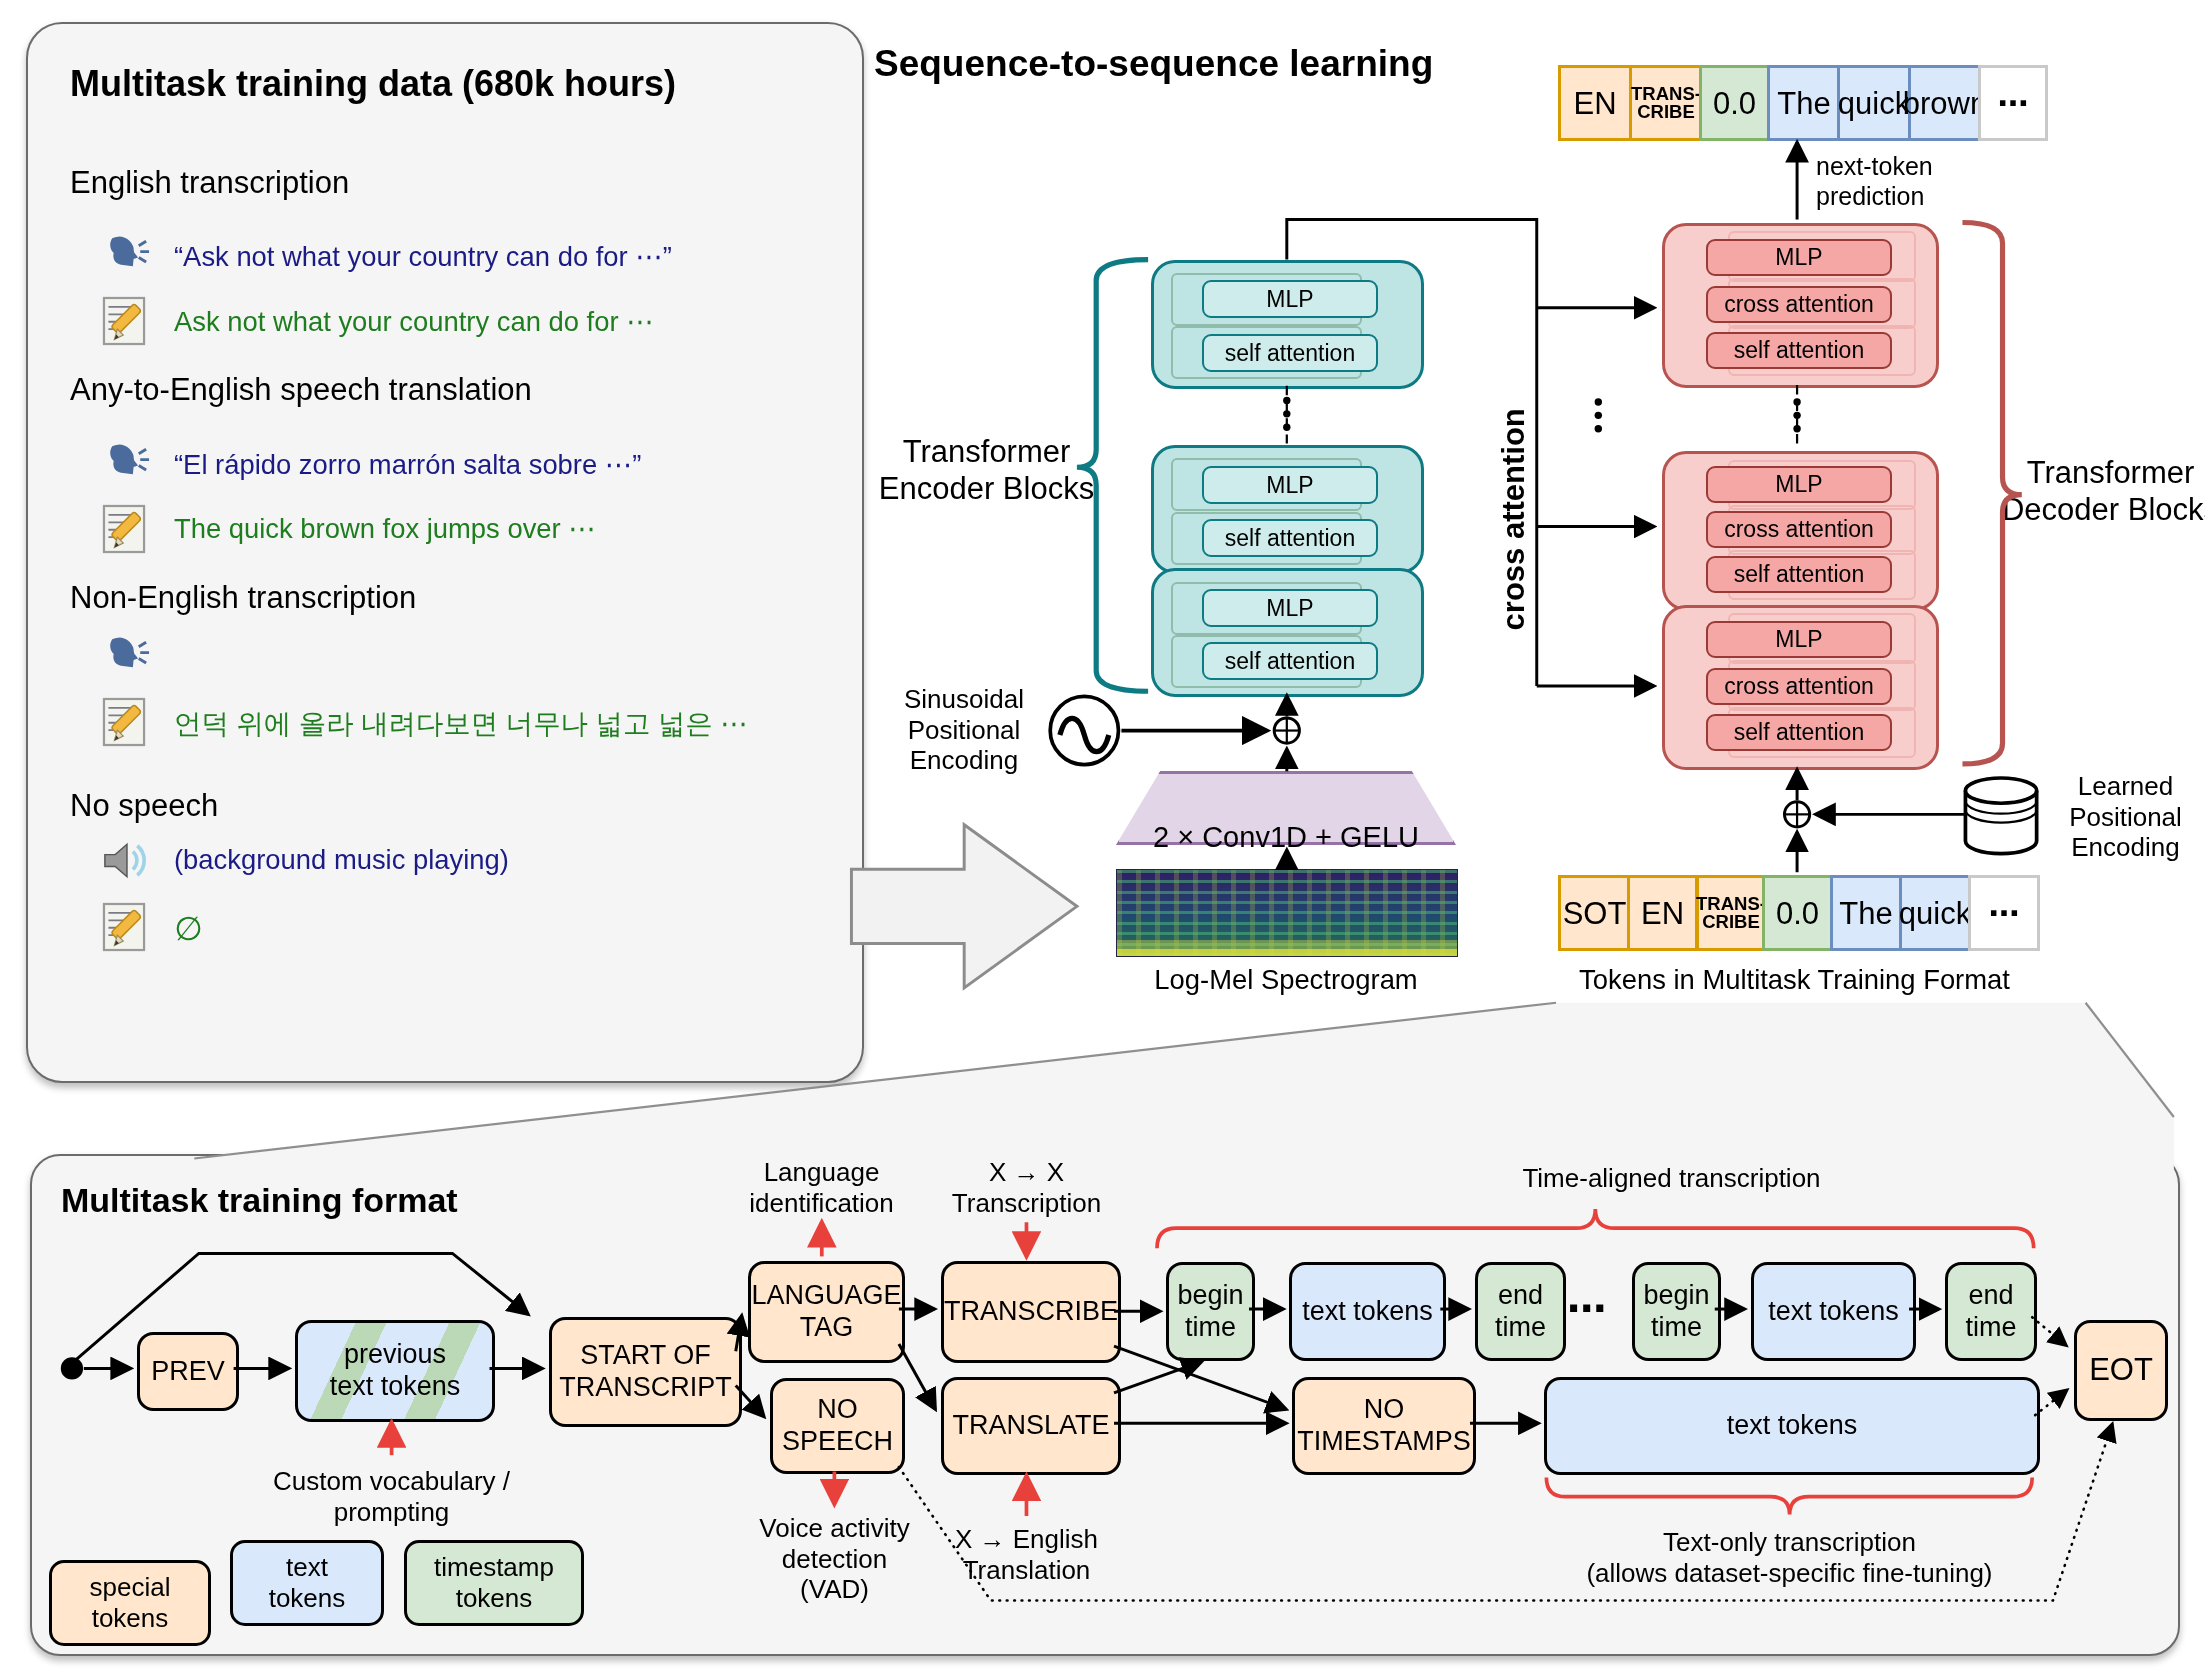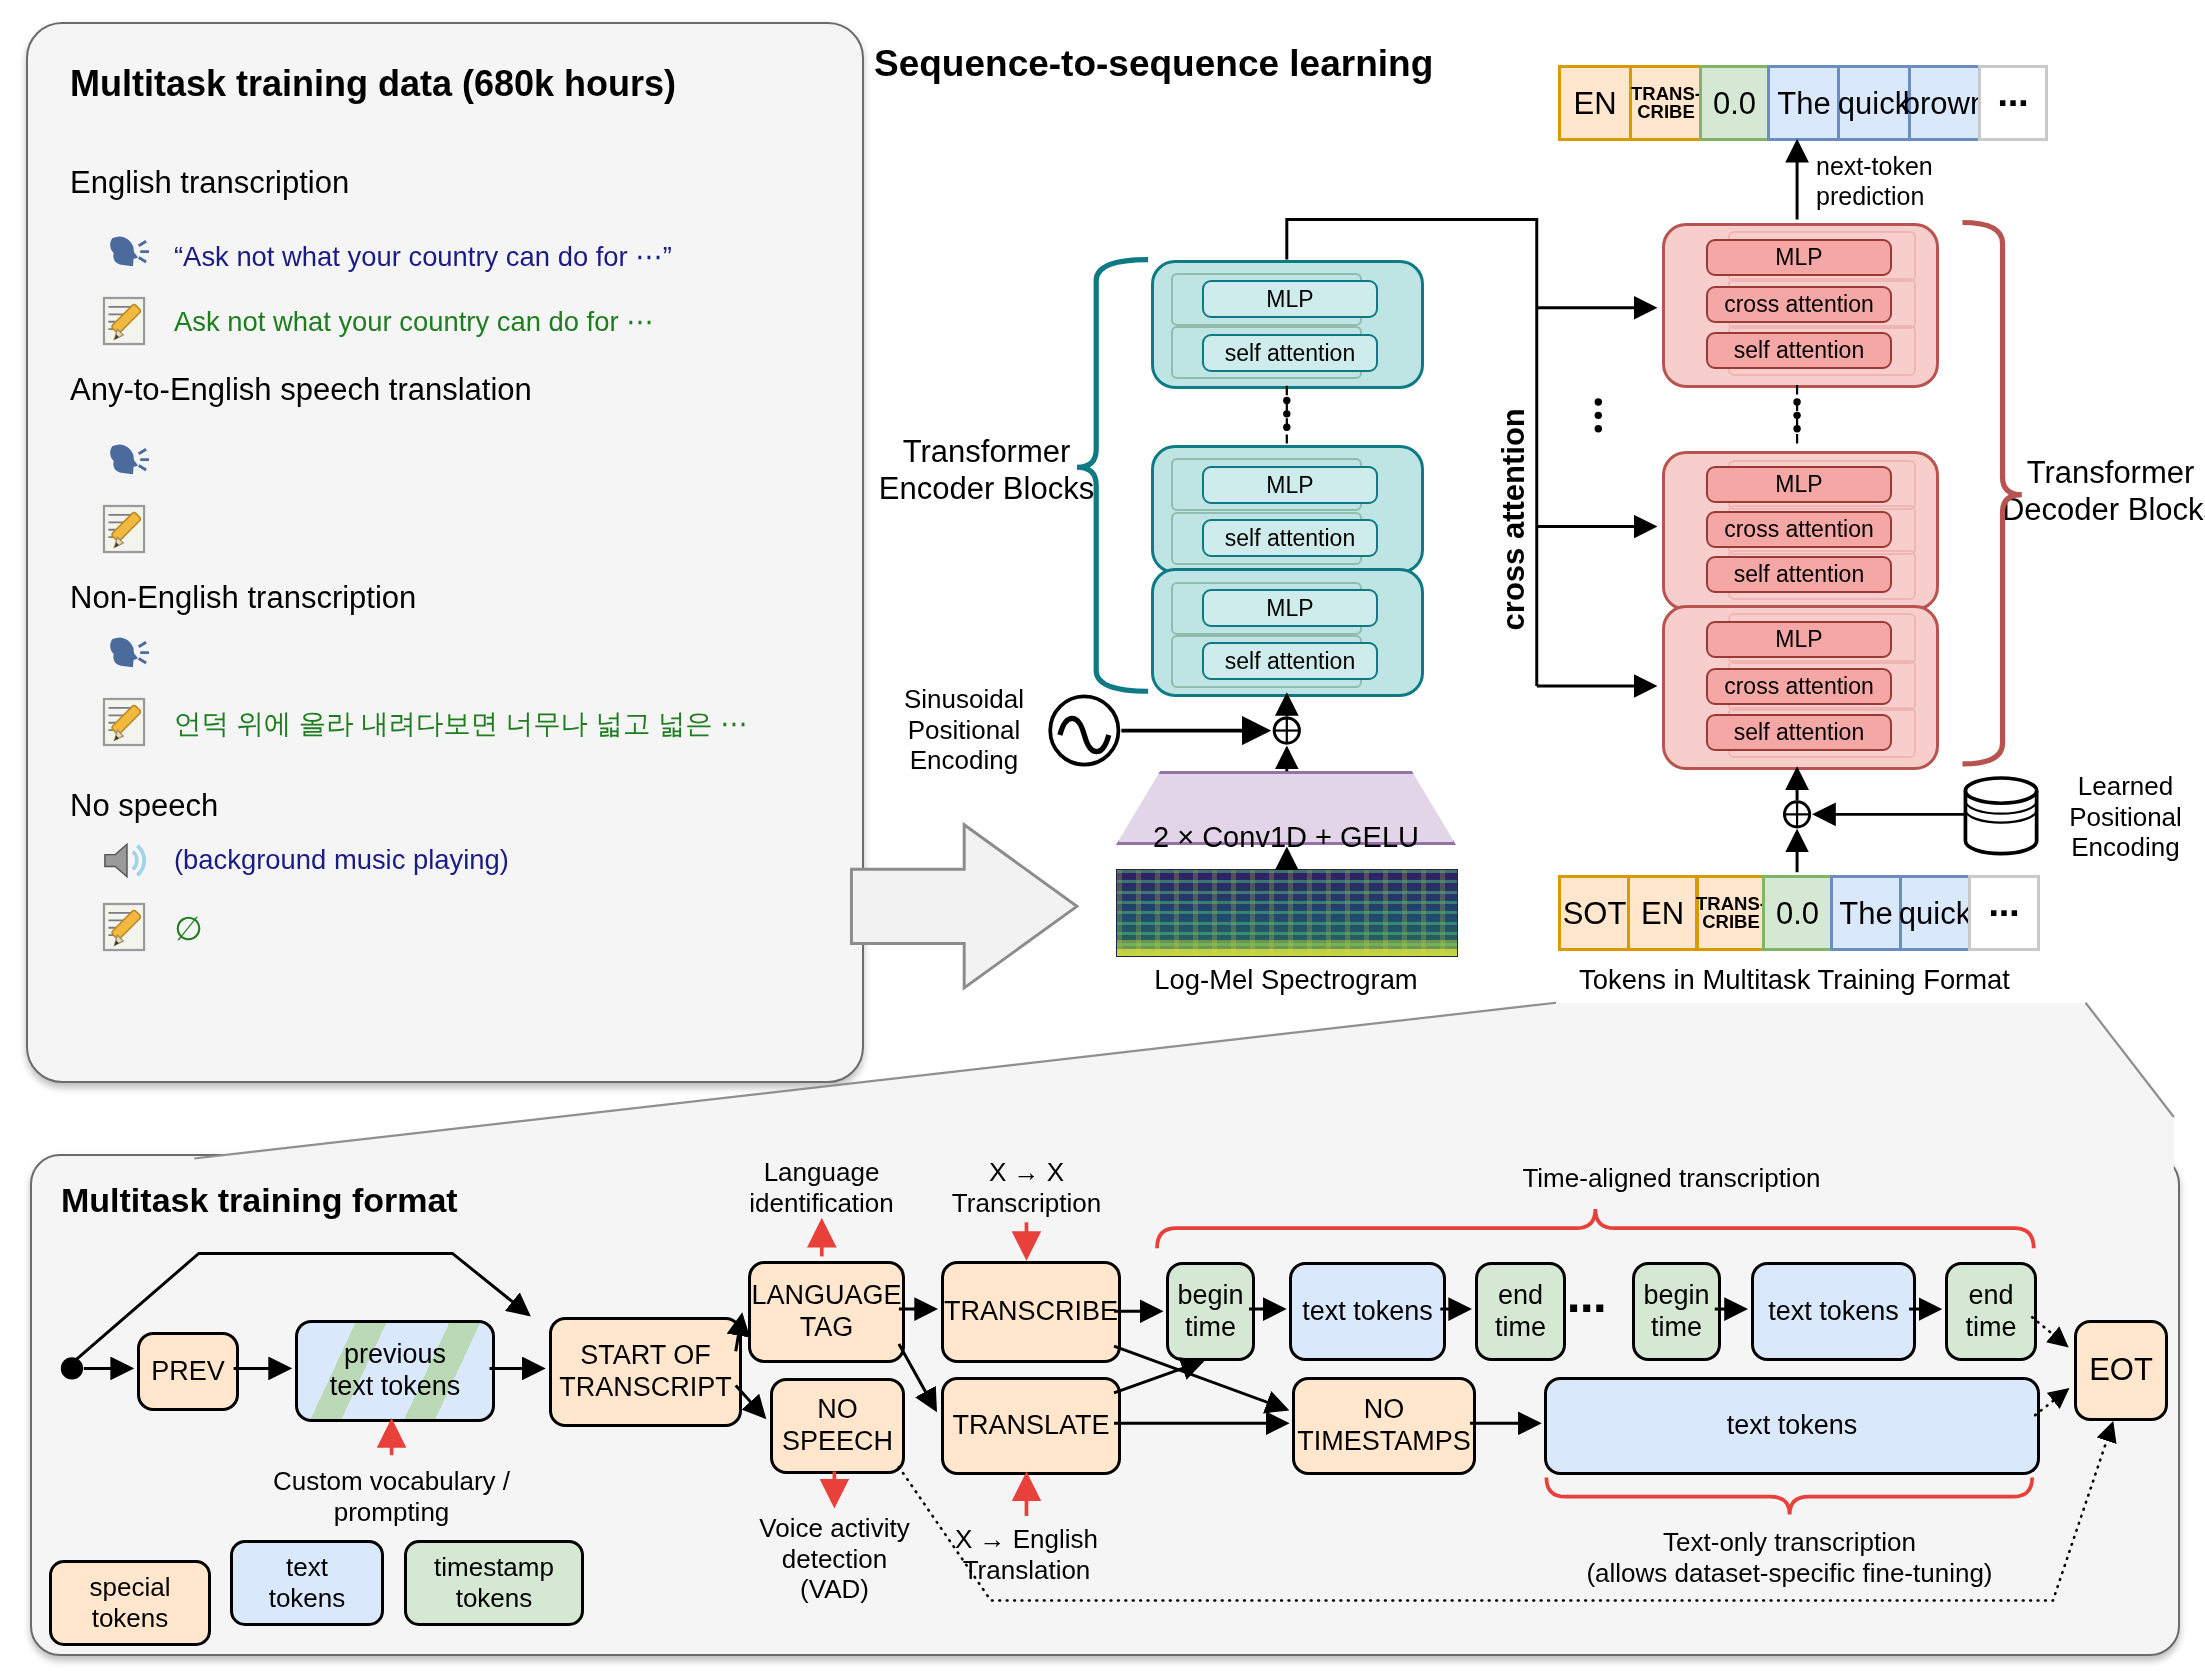--- a/index.html
+++ b/index.html
@@ -114,20 +114,22 @@
   <svg class="abs" style="left:101px;top:901px;" width="49" height="52" viewBox="0 0 33 35">
     <rect x="2" y="2" width="27" height="31" fill="#f4f4ee" stroke="#9a9a9a" stroke-width="1.5"></rect>
     <path d="M5,8h16M5,13h16M5,18h12M5,23h10" stroke="#7a7a8a" stroke-width="1.2"></path>
     <rect x="12" y="10" width="22" height="7" rx="2" transform="rotate(-45 23 22)" fill="#f2b840" stroke="#b98a20" stroke-width="1"></rect>
     <polygon points="9,30 15,27 11,23" fill="#e8d9b8" stroke="#9a8a60" stroke-width="0.8"></polygon>
     <polygon points="9,30 12,28.5 10.3,26.6" fill="#333"></polygon>
   </svg>
 
   <div class="abs rowtxt grn" style="left:174px;top:306px;width:668px;">Ask not what your country can do for ⋯</div>
   <div class="abs rowtxt navy" style="left:174px;top:241px;width:668px;">“Ask not what your country can do for ⋯”</div>
+  <div class="abs rowtxt navy" style="left:174px;top:449px;width:668px;">“El rápido zorro marrón salta sobre ⋯”</div>
+  <div class="abs rowtxt grn" style="left:174px;top:513px;width:668px;">The quick brown fox jumps over ⋯</div>
   <div class="abs rowtxt grn" style="left:174px;top:706px;width:668px;">언덕 위에 올라 내려다보면 너무나 넓고 넓은 ⋯</div>
   <div class="abs rowtxt navy" style="left:174px;top:844px;width:668px;">(background music playing)</div>
   <div class="abs rowtxt grn" style="left:174px;top:909px;width:668px;font-size:33px;">∅</div>
 
   <div class="abs ttl" style="left:874px;top:43px;width:668px;font-size:37px;">Sequence-to-sequence learning</div>
 
   <div class="block enc" style="left:1151px;top:260px;width:267px;height:123px;"></div>
   <div class="wire encw" style="left:1171px;top:273px;width:187px;height:49px;"></div>
   <div class="wire encw" style="left:1171px;top:326px;width:187px;height:49px;"></div>
   <div class="pill encp" style="left:1202px;top:280px;width:172px;height:34px;">MLP</div>

